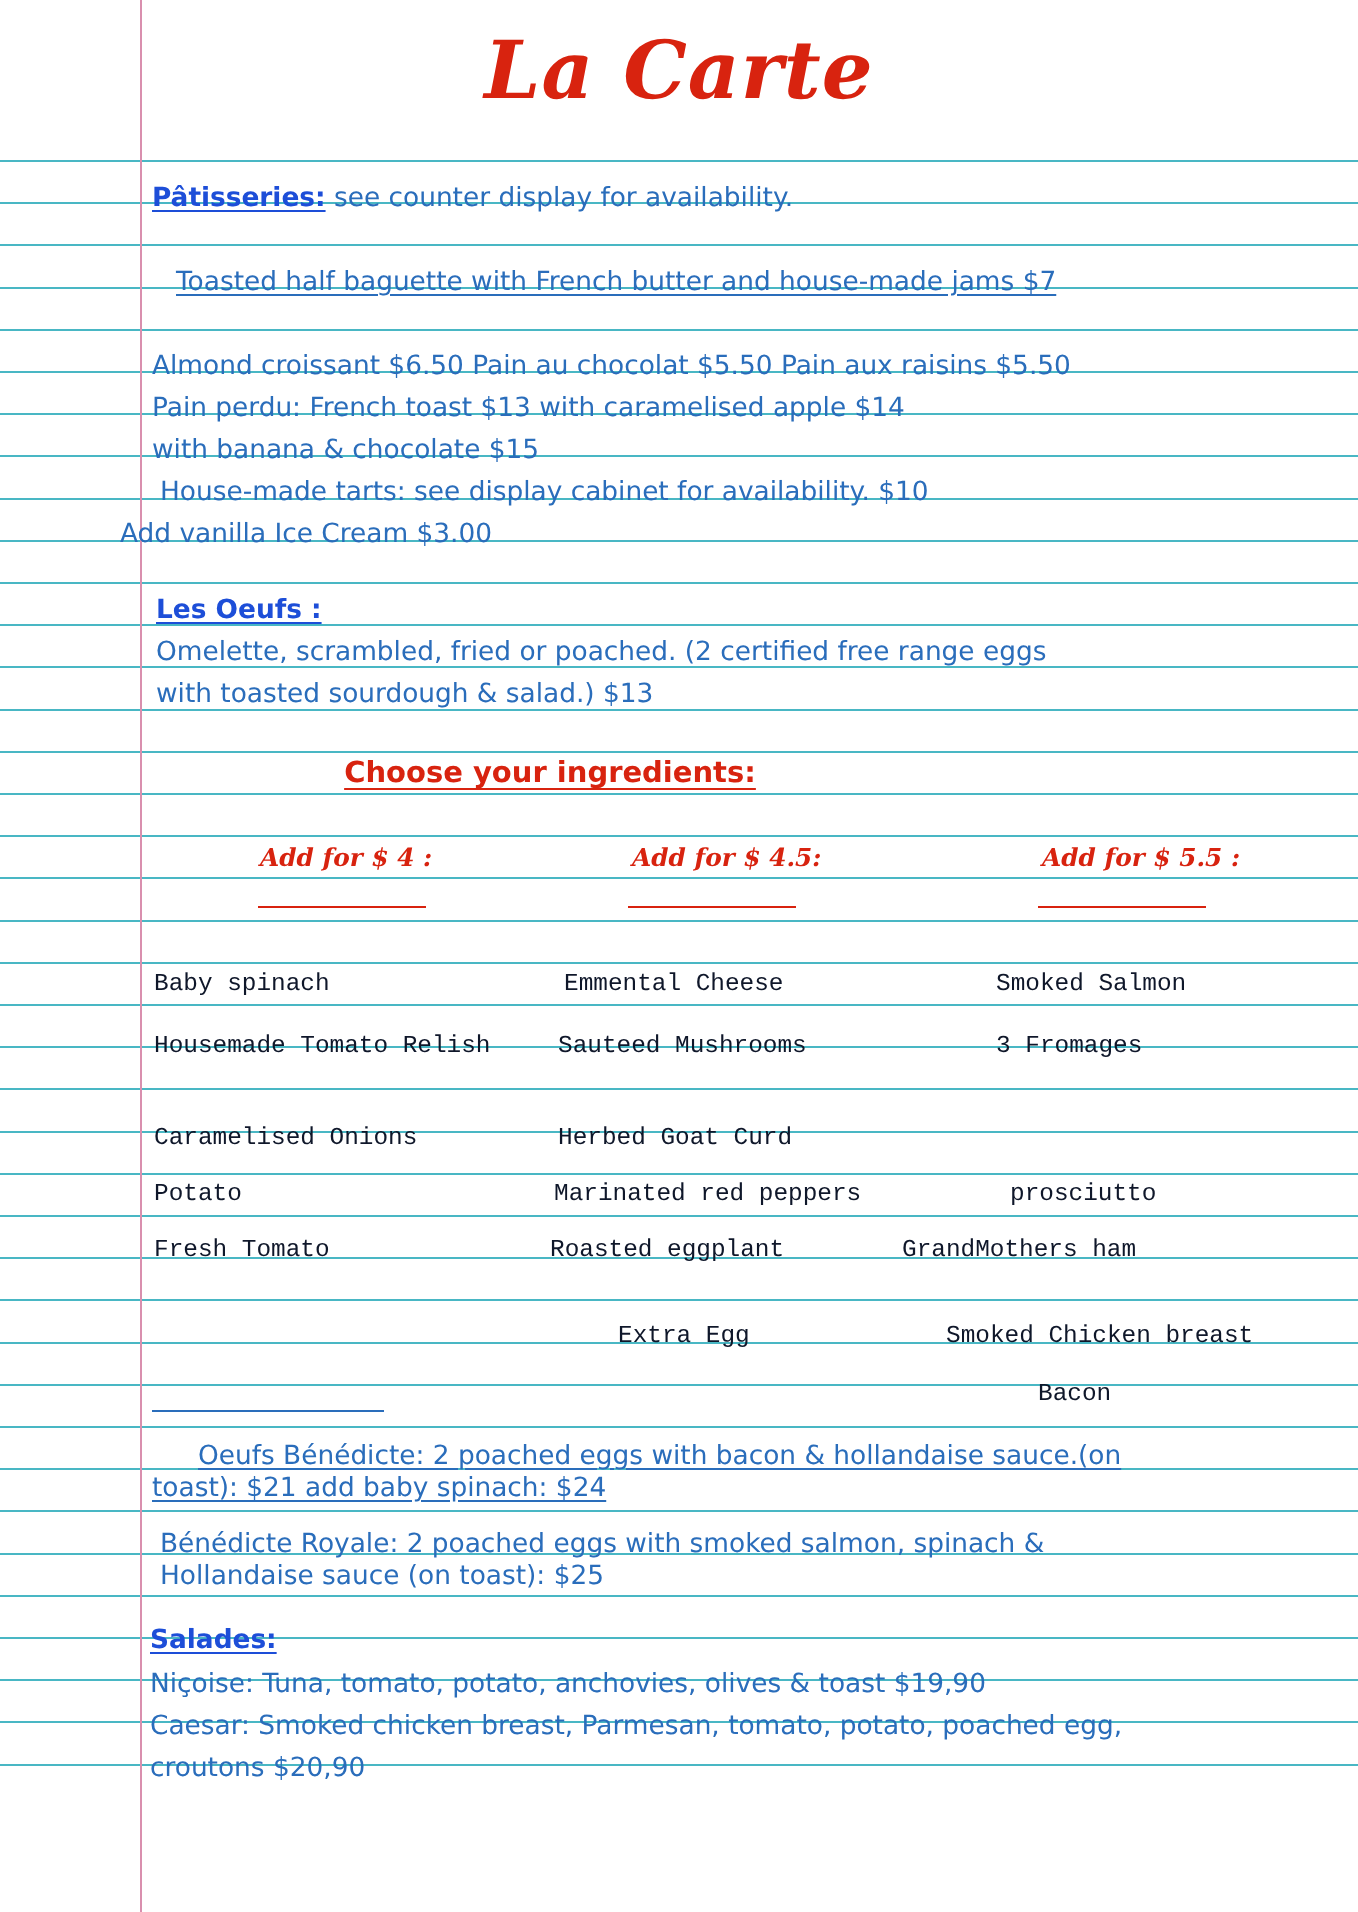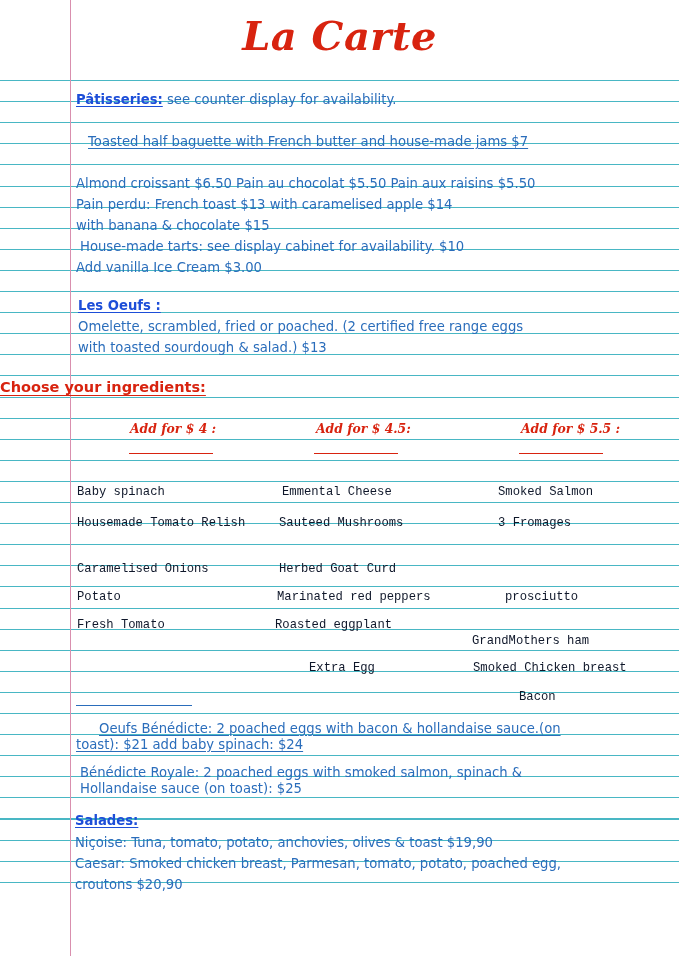--- a/index.html
+++ b/index.html
@@ -139,27 +139,27 @@
 
     <div class="abs title">La Carte</div>
 
     <div class="abs blue" style="left:76px; top:89px;"><span class="red-head">Pâtisseries:</span><span> see counter display for availability.</span></div>
 
     <div class="abs blue blue-underline" style="left:76px; top:131px;margin-left:12px;">Toasted half baguette with French butter and house-made jams $7</div>
     <div class="abs blue" style="left:76px; top:173px;">Almond croissant $6.50  Pain au chocolat $5.50  Pain aux raisins $5.50</div>
     <div class="abs blue" style="left:76px; top:194px;">Pain perdu: French toast $13   with caramelised apple $14</div>
     <div class="abs blue" style="left:76px; top:215px;"> with banana &amp; chocolate $15</div>
     <div class="abs blue" style="left:80px; top:236px;">House-made tarts: see display cabinet for availability. $10</div>
-    <div class="abs blue" style="left:76px; top:257px;"> Add vanilla Ice Cream $3.00</div>
+    <div class="abs blue" style="left:60px; top:257px;"> Add vanilla Ice Cream $3.00</div>
 
     <div class="abs blue red-head" style="left:78px; top:295px;">Les Oeufs :</div>
     <div class="abs blue" style="left:78px; top:316px;">Omelette, scrambled, fried or poached. (2 certified free range eggs</div>
     <div class="abs blue" style="left:78px; top:337px;">with toasted sourdough &amp; salad.) $13</div>
 
-    <div class="abs choose" style="left:0; top:379px; width:550px; text-align:left;">Choose your ingredients:</div>
+    <div class="abs choose" style="left:0; top:379px; width:550px; text-align:center;">Choose your ingredients:</div>
 
     <div class="abs italic-red" style="left:130px; top:420px;">Add for $ 4 :</div>
     <div class="abs italic-red" style="left:316px; top:420px;">Add for $ 4.5:</div>
     <div class="abs italic-red" style="left:521px; top:420px;">Add for $ 5.5 :</div>
 
     <div class="col-rule" style="left:129px; top:453px; width:84px;"></div>
     <div class="col-rule" style="left:314px; top:453px; width:84px;"></div>
     <div class="col-rule" style="left:519px; top:453px; width:84px;"></div>
 
     <div class="abs ing" style="left:77px; top:482px;">Baby spinach</div>
@@ -171,21 +171,21 @@
     <div class="abs ing" style="left:282px; top:482px;">Emmental Cheese</div>
     <div class="abs ing" style="left:279px; top:513px;">Sauteed Mushrooms</div>
     <div class="abs ing" style="left:279px; top:559px;">Herbed Goat Curd</div>
     <div class="abs ing" style="left:277px; top:587px;">Marinated red peppers</div>
     <div class="abs ing" style="left:275px; top:615px;">Roasted eggplant</div>
     <div class="abs ing" style="left:309px; top:658px;">Extra Egg</div>
 
     <div class="abs ing" style="left:498px; top:482px;">Smoked Salmon</div>
     <div class="abs ing" style="left:498px; top:513px;">3 Fromages</div>
     <div class="abs ing" style="left:505px; top:587px;">prosciutto</div>
-    <div class="abs ing" style="left:472px; top:615px;margin-top:16px;">GrandMothers ham</div>
+    <div class="abs ing" style="left:451px; top:615px;">GrandMothers ham</div>
     <div class="abs ing" style="left:473px; top:658px;">Smoked Chicken breast</div>
     <div class="abs ing" style="left:519px; top:687px;">Bacon</div>
 
     <div class="short-rule" style="left:76px; top:705px; width:116px;"></div>
 
     <div class="abs blue blue-underline" style="left:80px; top:718px;margin-left:19px;">Oeufs Bénédicte: 2 poached eggs with bacon &amp; hollandaise sauce.(on</div>
     <div class="abs blue blue-underline" style="left:76px; top:734px;">toast): $21 add baby spinach: $24</div>
 
     <div class="abs blue" style="left:80px; top:762px;">Bénédicte Royale: 2 poached eggs with smoked salmon, spinach &amp;</div>
     <div class="abs blue" style="left:80px; top:778px;">Hollandaise sauce (on toast): $25</div>

